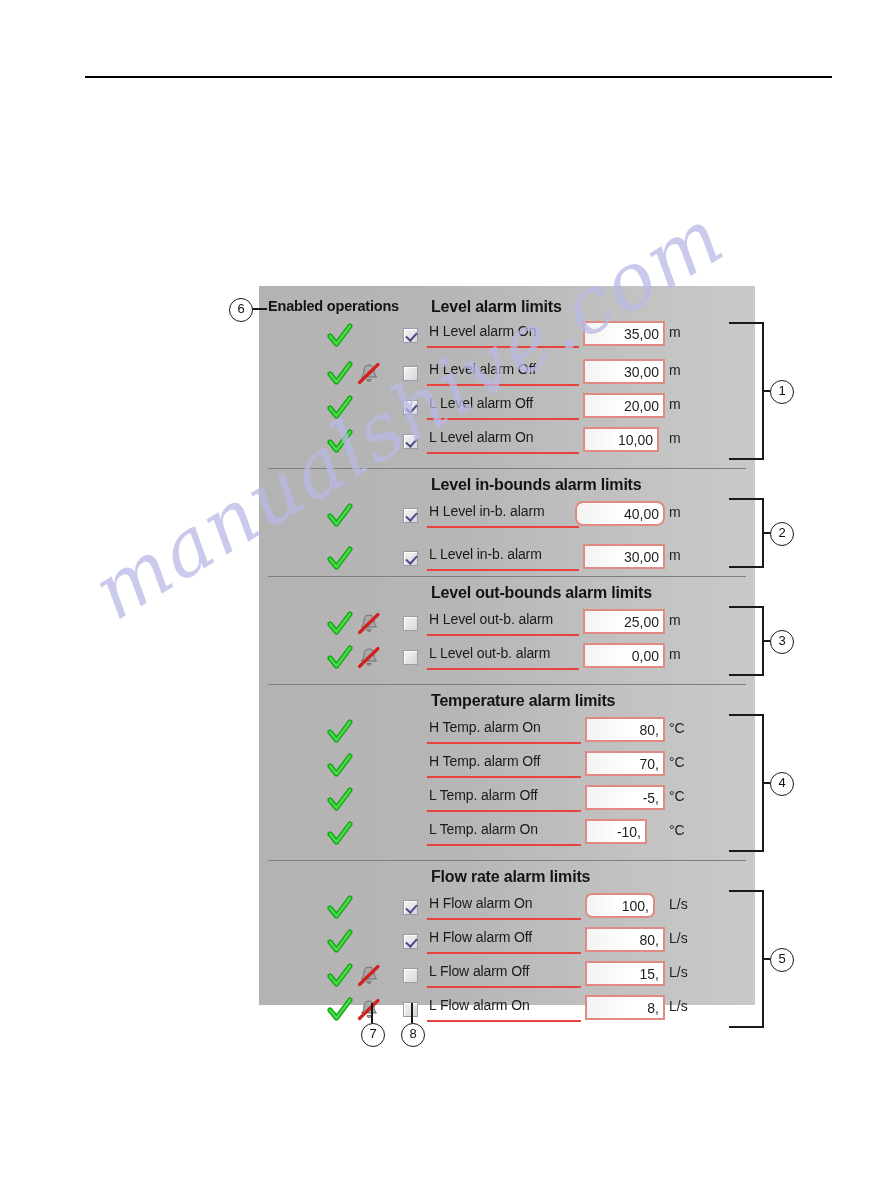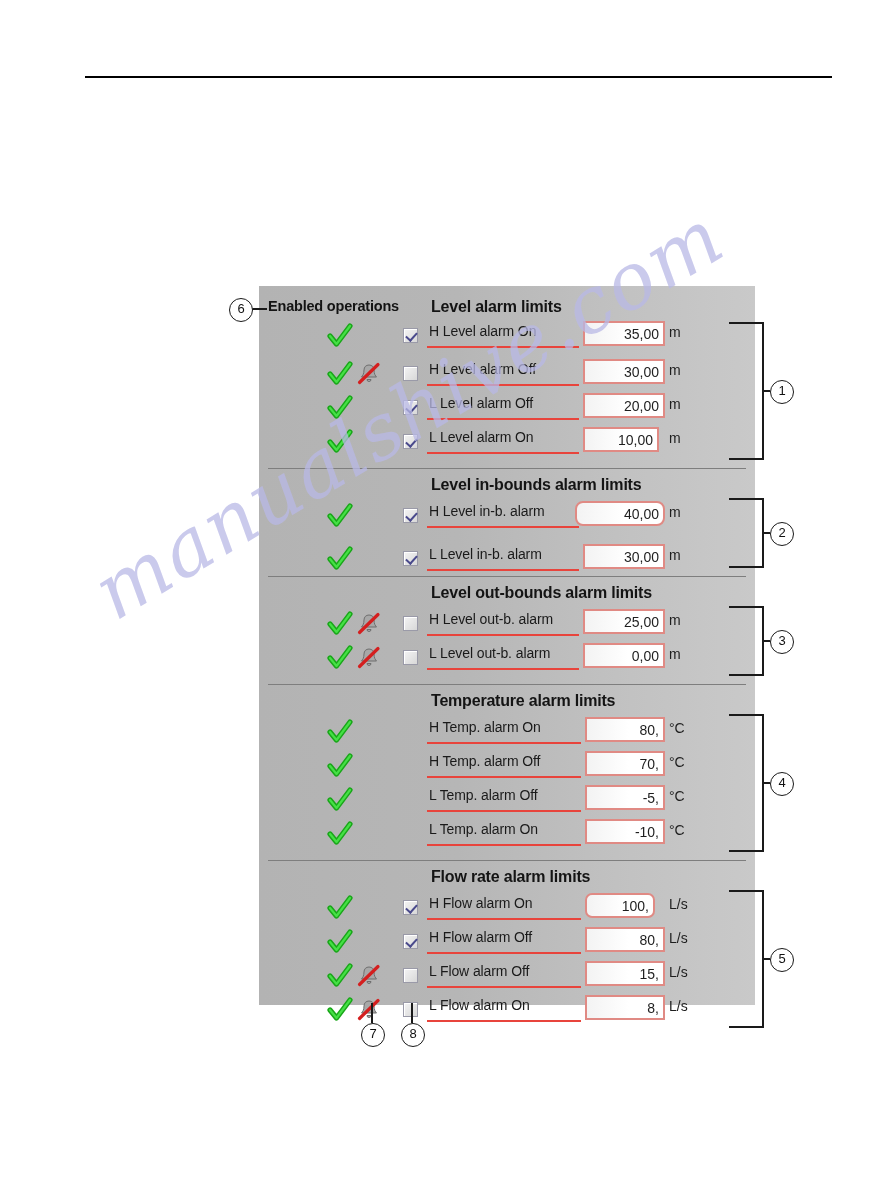--- a/index.html
+++ b/index.html
@@ -316,21 +316,21 @@
         </div>
         <div class="unit" style="left:410px;">°C</div>
       </div>
       <div class="row" style="top: 532px;">
         <div class="ok-icon"><svg viewBox="0 0 26 26" width="26" height="26">
             <path d="M3 13 L9.5 21 L23 3" fill="none" stroke="#19a619" stroke-width="5.2" stroke-linecap="round" stroke-linejoin="round"></path>
             <path d="M3 13 L9.5 21 L23 3" fill="none" stroke="#45e045" stroke-width="2.2" stroke-linecap="round" stroke-linejoin="round"></path>
           </svg></div>
         <div class="lbl">L Temp. alarm On</div>
         <div class="lbl-underline" style="width:154px;"></div>
-        <div class="field" style="left:326px;width:80px;">
+        <div class="field" style="left:326px;width:62px;">
           <span>-10,</span>
         </div>
         <div class="unit" style="left:410px;">°C</div>
       </div>
       <div class="bracket" style="left: 470px; top: 428px; width: 35px; height: 138px;">
         <div class="top"></div>
         <div class="vert"></div>
         <div class="bot"></div>
       </div>
       <div class="sep" style="top: 574px;"></div>

